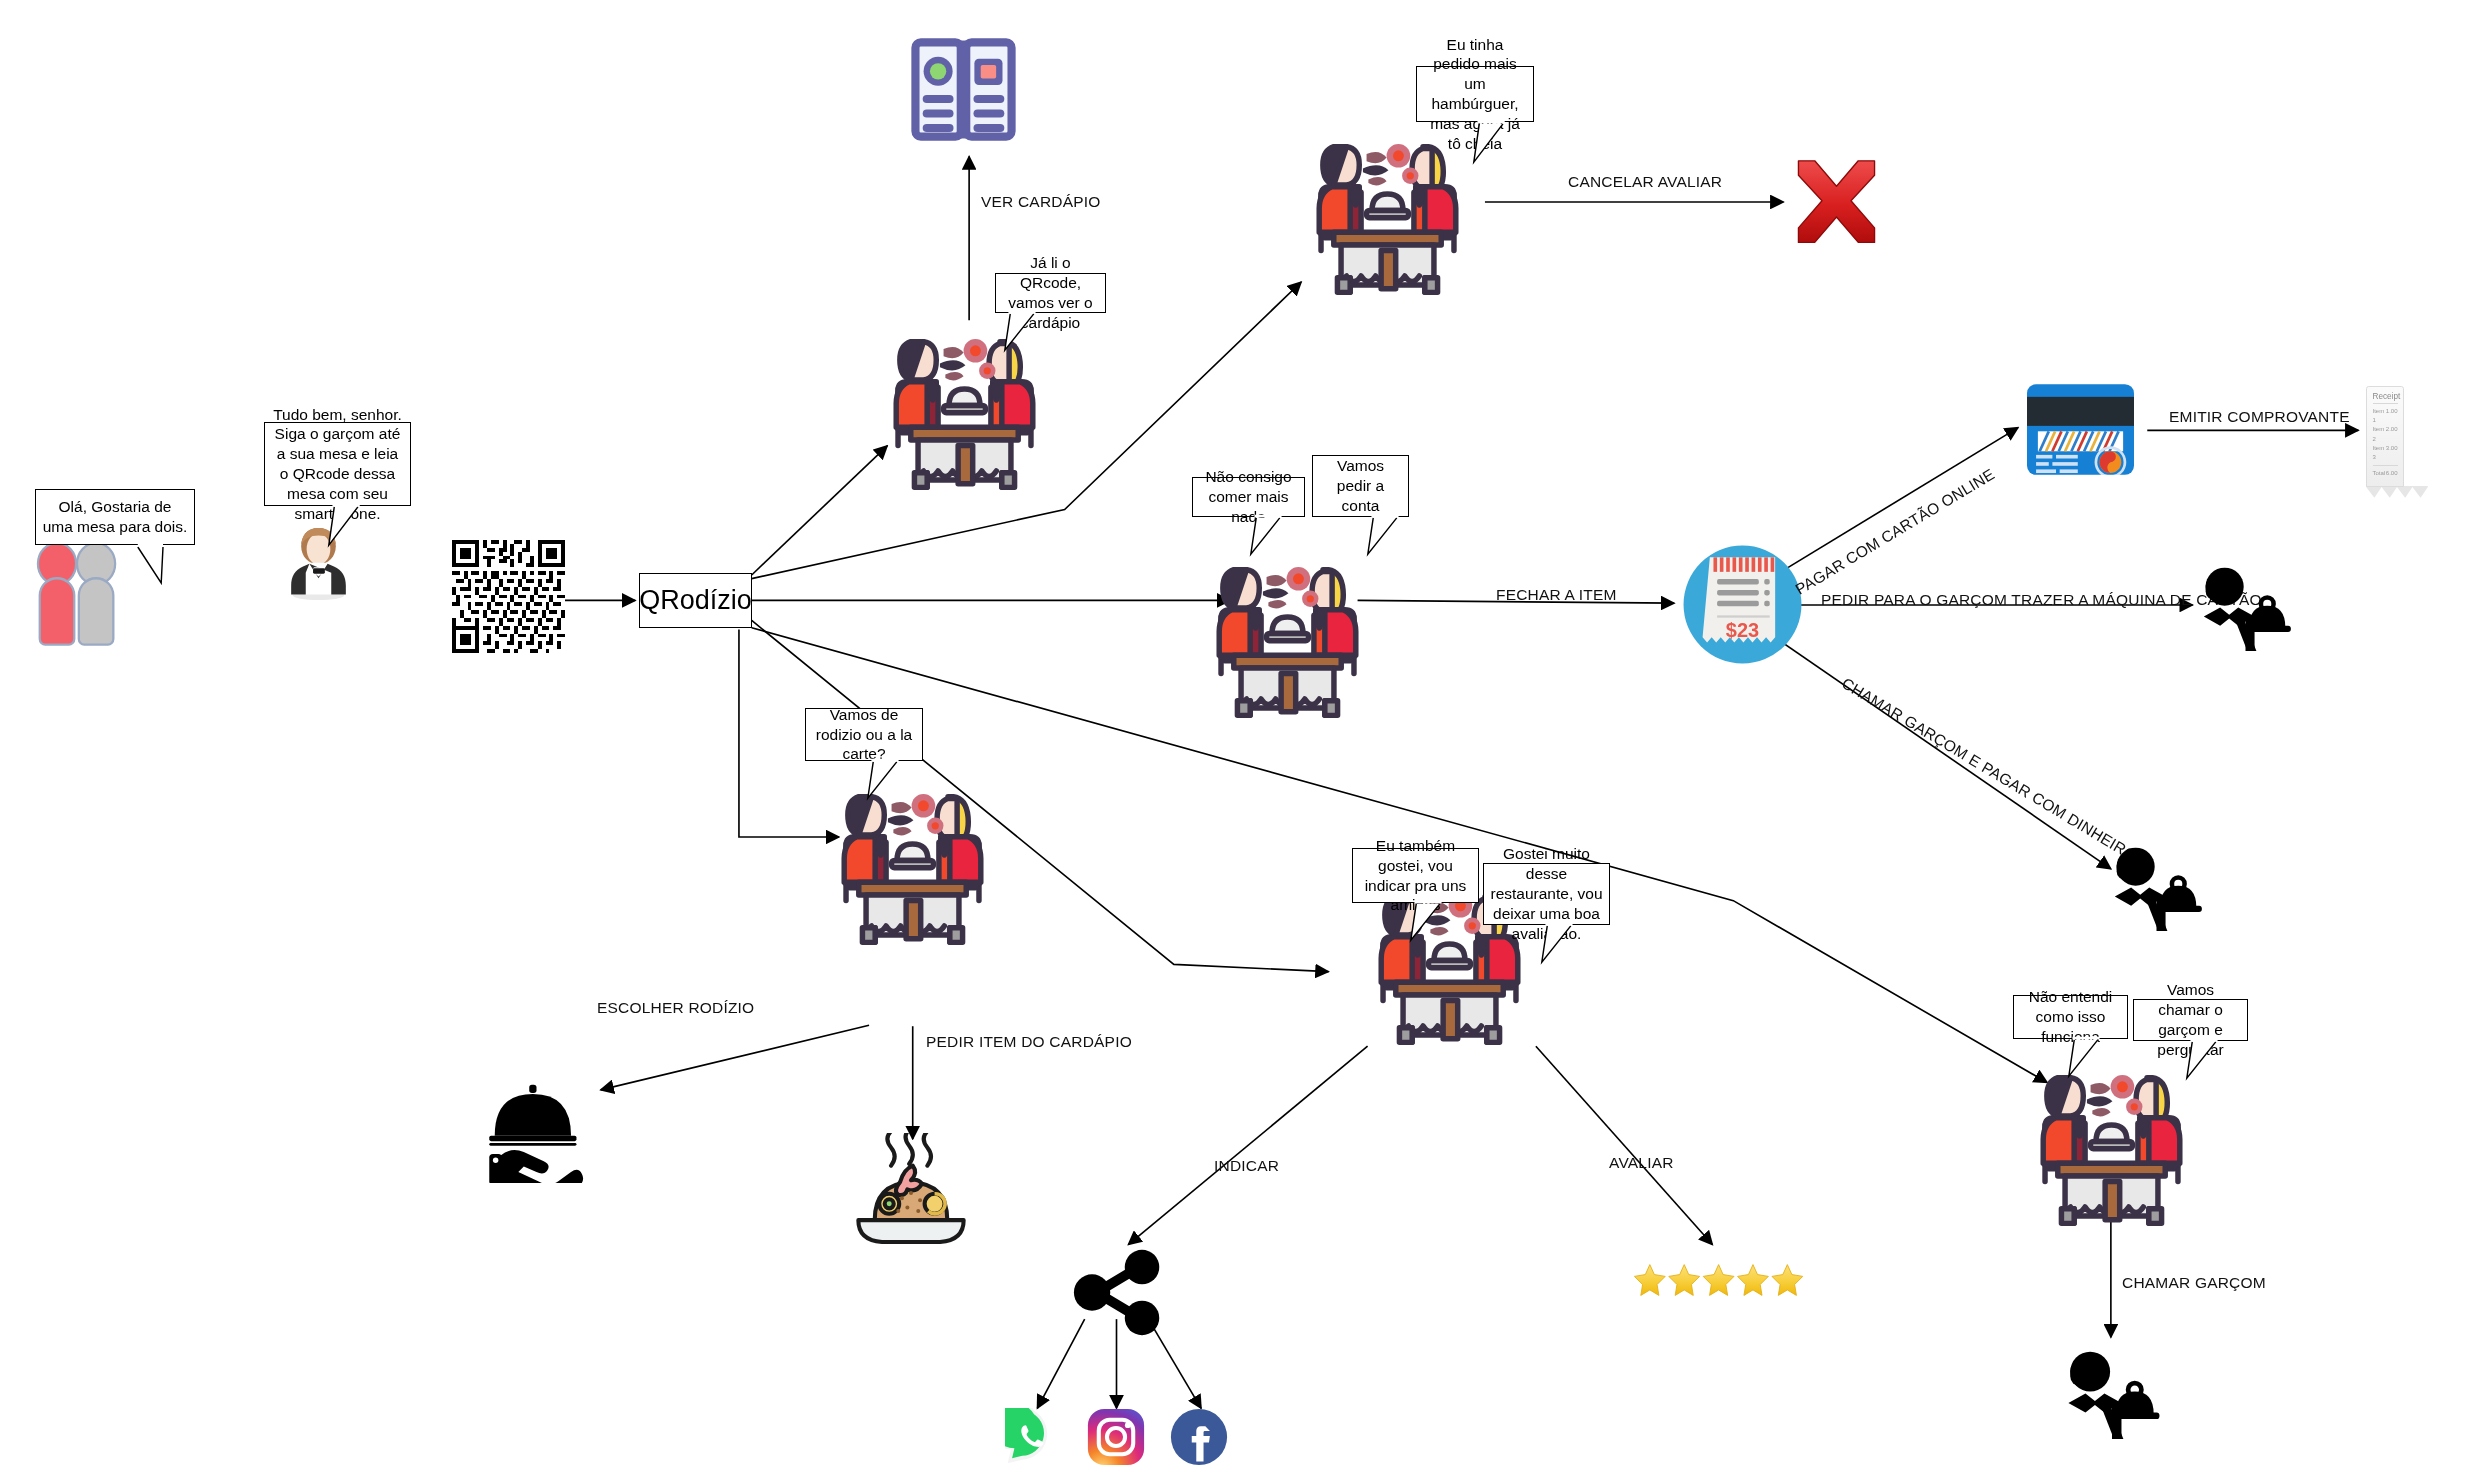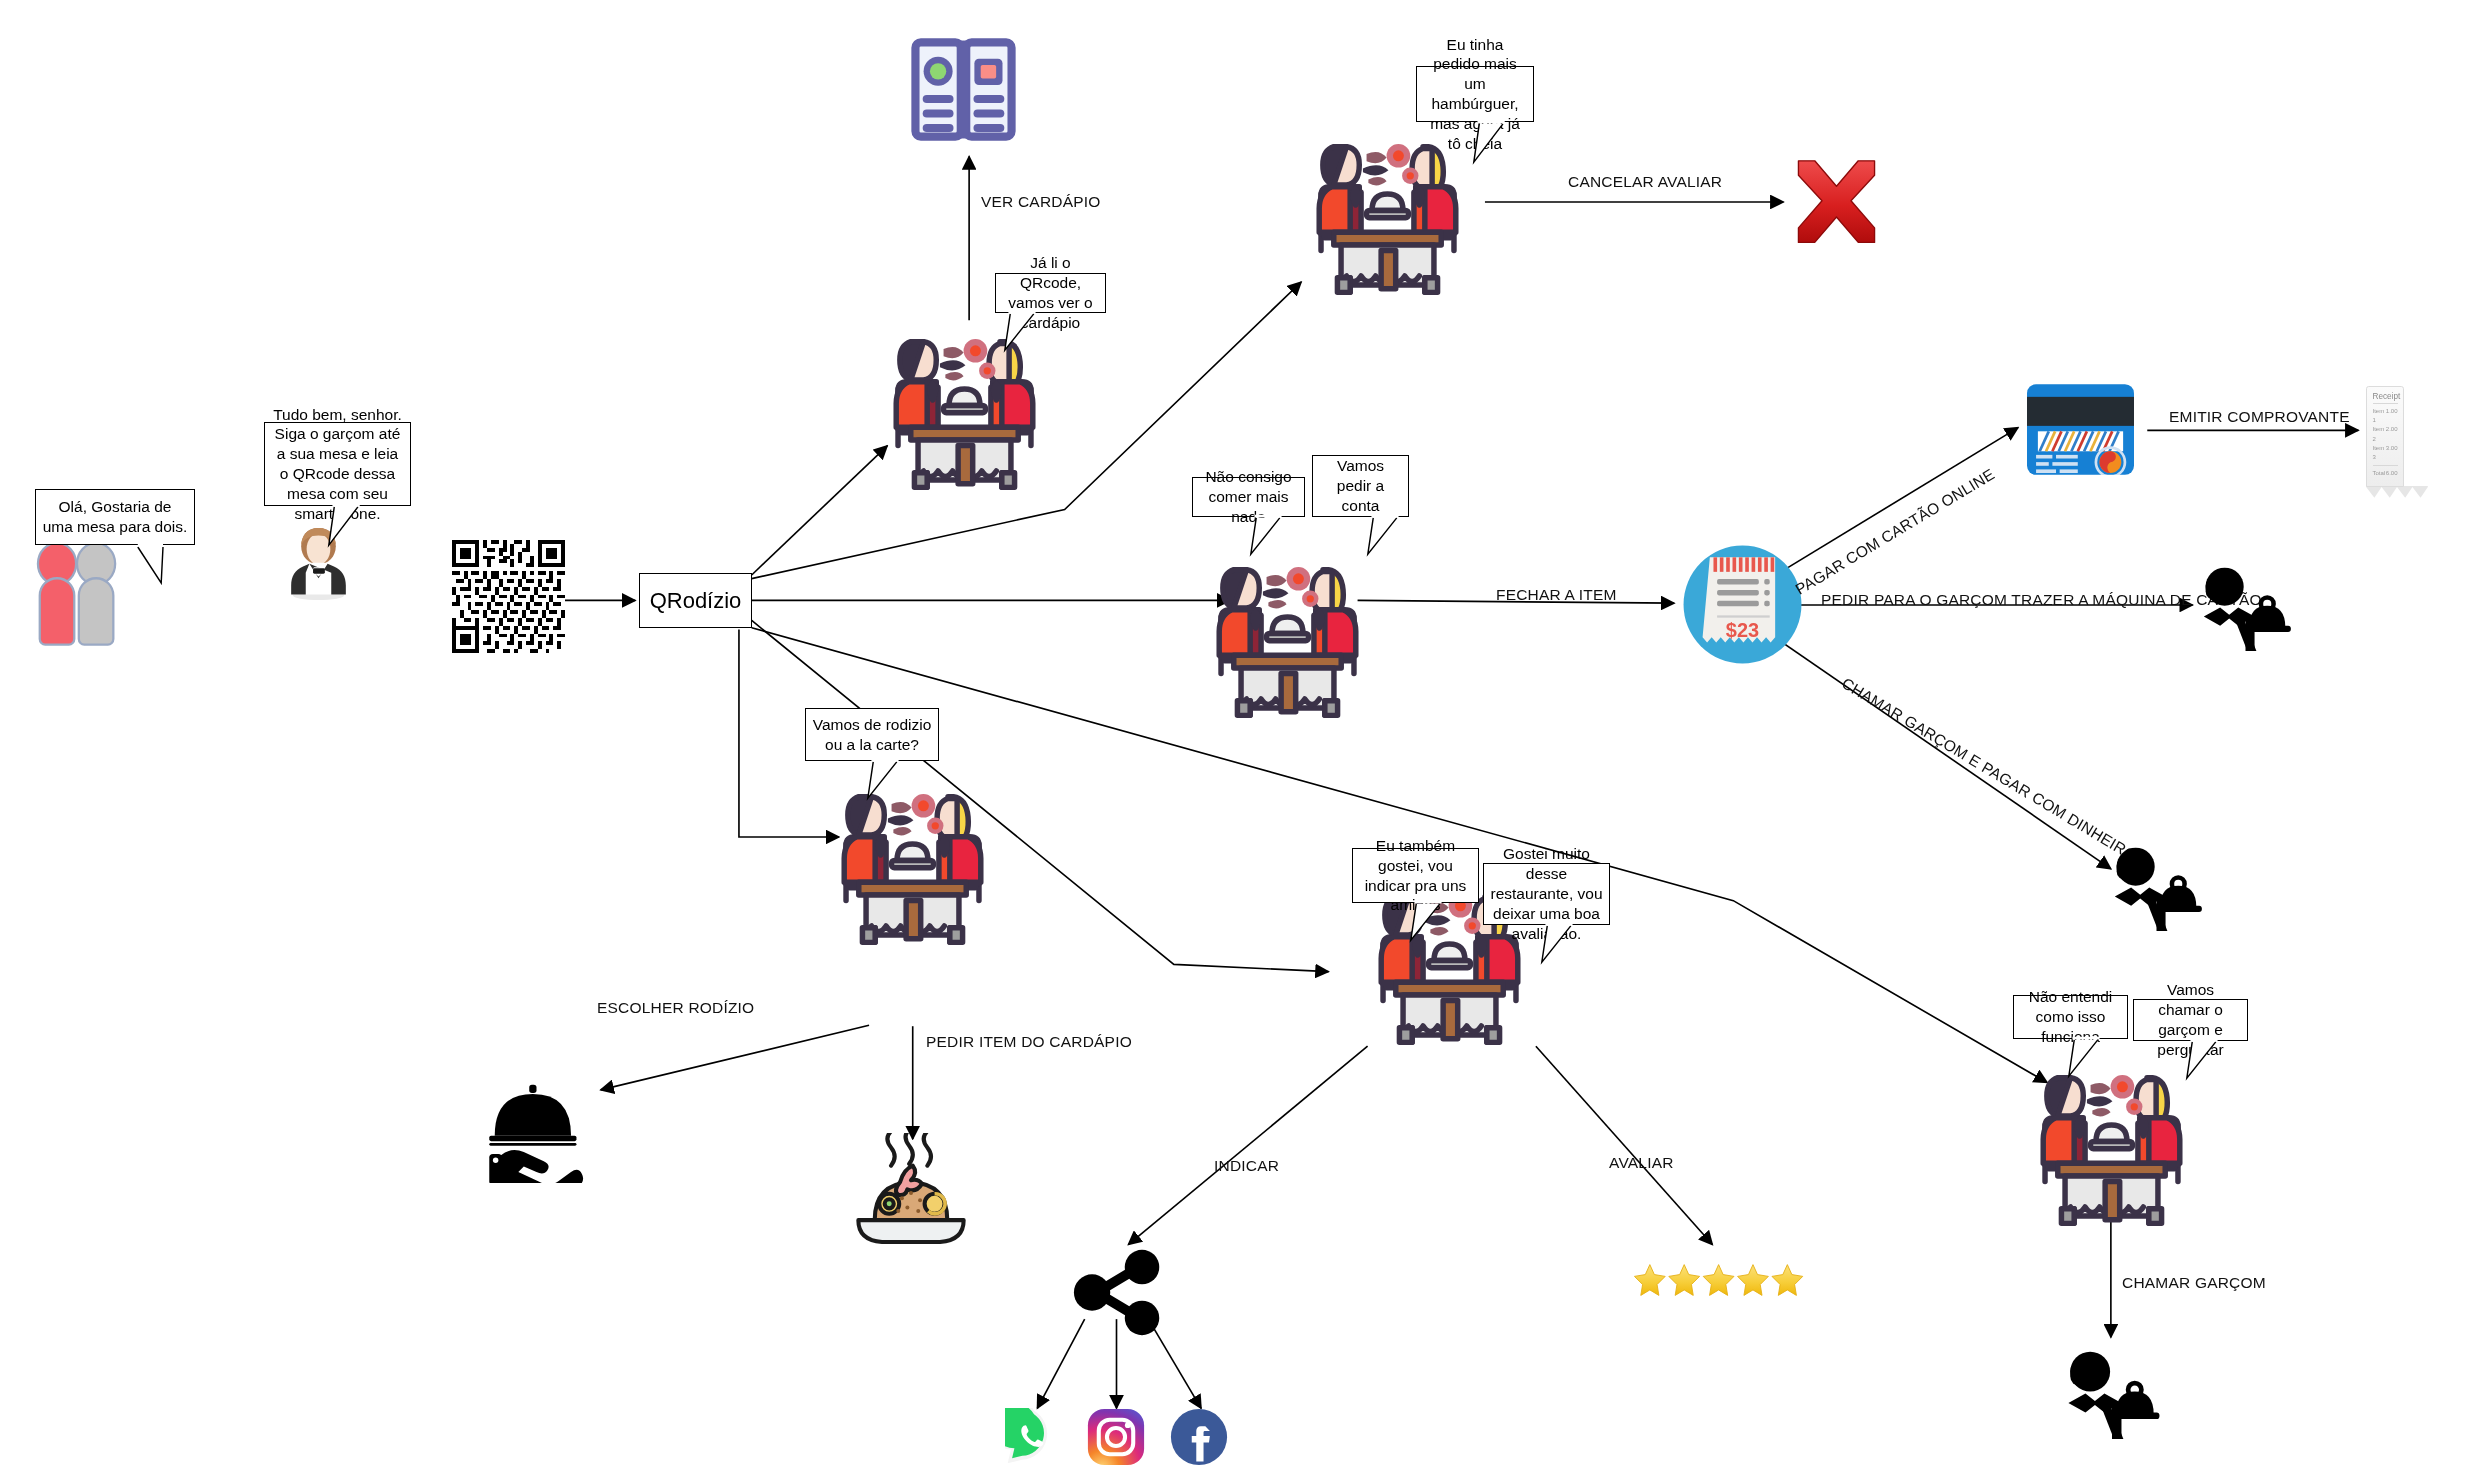--- a/index.html
+++ b/index.html
@@ -55,21 +55,21 @@
   }
   
   .procbox {
     position: absolute;
     background: #ffffff;
     border: 1.6px solid #000000;
     box-sizing: border-box;
     display: flex;
     align-items: center;
     justify-content: center;
-    font-size: 22px;
+    font-size: 27px;
     color: #000000;
   }
   
   .icon { position: absolute; }
   .icon svg { display: block; }
   
   .receipt-card {
     position: absolute;
     width: 38px;
     background: linear-gradient(180deg,#fbfbfb 0%, #ededed 100%);
@@ -709,21 +709,21 @@
         <path d="M 58 50 q 18 -8 28 2 q -12 10 -28 2 z" fill="#3b3248"></path>
         <path d="M 64 62 q 14 -6 20 2 q -10 8 -20 2 z" fill="#8e5a66"></path>
         <circle cx="97" cy="36" r="13" fill="#d0707f"></circle>
         <circle cx="97" cy="36" r="6" fill="#f2492c"></circle>
         <circle cx="110" cy="58" r="9" fill="#d0707f"></circle>
         <circle cx="110" cy="58" r="4" fill="#f2492c"></circle>
       </g>
     </svg>
   </div>
 
-  <div class="bubble" style="left:805px; top:708px; width:134px; height:53px;">
+  <div class="bubble" style="left:805px; top:708px; width:118px; height:53px;">
     <span>Vamos de rodizio ou a la carte?</span>
     <svg class="tail" style="left:60px; top:51px;" width="38" height="40" viewBox="0 0 42 44">
       <path d="M 34 2 L 2 42 L 8 2" fill="#ffffff" stroke="#000" stroke-width="1.6"></path>
       <path d="M 6 0 L 36 0" stroke="#ffffff" stroke-width="3"></path>
     </svg>
   </div>
 
   <div class="elabel" style="left:597px; top:999px;">ESCOLHER RODÍZIO</div>
 
   <div class="elabel" style="left:926px; top:1033px;">PEDIR ITEM DO CARDÁPIO</div>

